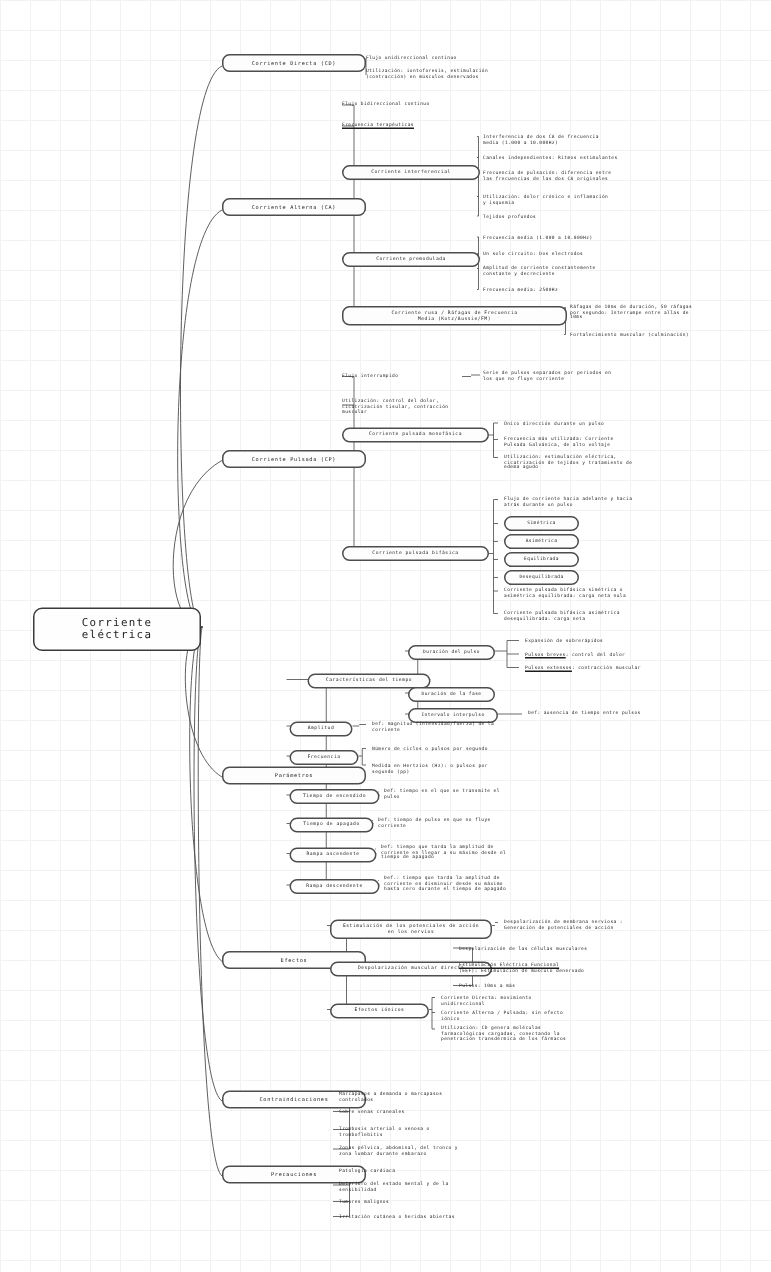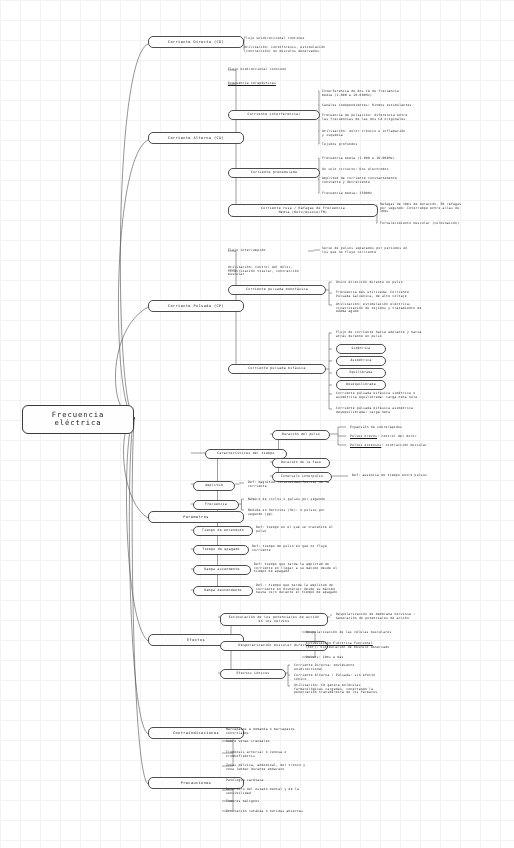--- a/index.html
+++ b/index.html
@@ -155,21 +155,21 @@
         <path d="M233 741 H222" fill="none" stroke="#4d4d4d" stroke-width="0.55"></path>
         <path d="M233 753 H222" fill="none" stroke="#4d4d4d" stroke-width="0.55"></path>
         <path d="M233 766 H222" fill="none" stroke="#4d4d4d" stroke-width="0.55"></path>
         <path d="M244 784 H233 M233 780 V811" fill="none" stroke="#4d4d4d" stroke-width="0.55"></path>
         <path d="M233 780 H222" fill="none" stroke="#4d4d4d" stroke-width="0.55"></path>
         <path d="M233 790 H222" fill="none" stroke="#4d4d4d" stroke-width="0.55"></path>
         <path d="M233 801 H222" fill="none" stroke="#4d4d4d" stroke-width="0.55"></path>
         <path d="M233 811 H222" fill="none" stroke="#4d4d4d" stroke-width="0.55"></path>
       </g>
   </svg>
-<div class="node root boxed" style="left: 22px; top: 405px; width: 112px;">Frecuencia eléctrica</div>
+<div class="node root boxed" style="left: 22px; top: 405px; width: 112px;">Corriente eléctrica</div>
     <div class="node boxed lvl1" style="left: 148px; top: 36px; width: 96px;">Corriente Directa (CD)</div>
     <div class="node boxed lvl1" style="left: 148px; top: 132px; width: 96px;">Corriente Alterna (CA)</div>
     <div class="node boxed lvl1" style="left: 148px; top: 300px; width: 96px;">Corriente Pulsada (CP)</div>
     <div class="node boxed lvl1" style="left: 148px; top: 511px; width: 96px;">Parámetros</div>
     <div class="node boxed lvl1" style="left: 148px; top: 634px; width: 96px;">Efectos</div>
     <div class="node boxed lvl1" style="left: 148px; top: 727px; width: 96px;">Contraindicaciones</div>
     <div class="node boxed lvl1" style="left: 148px; top: 777px; width: 96px;">Precauciones</div>
     <div class="node plain leaf" style="left: 244px; top: 37px; width: 160px;">Flujo unidireccional continuo</div>
     <div class="node plain leaf" style="left: 244px; top: 46px; width: 160px;">Utilización: iontoforesis, estimulación
 (contracción) en músculos denervados</div>

